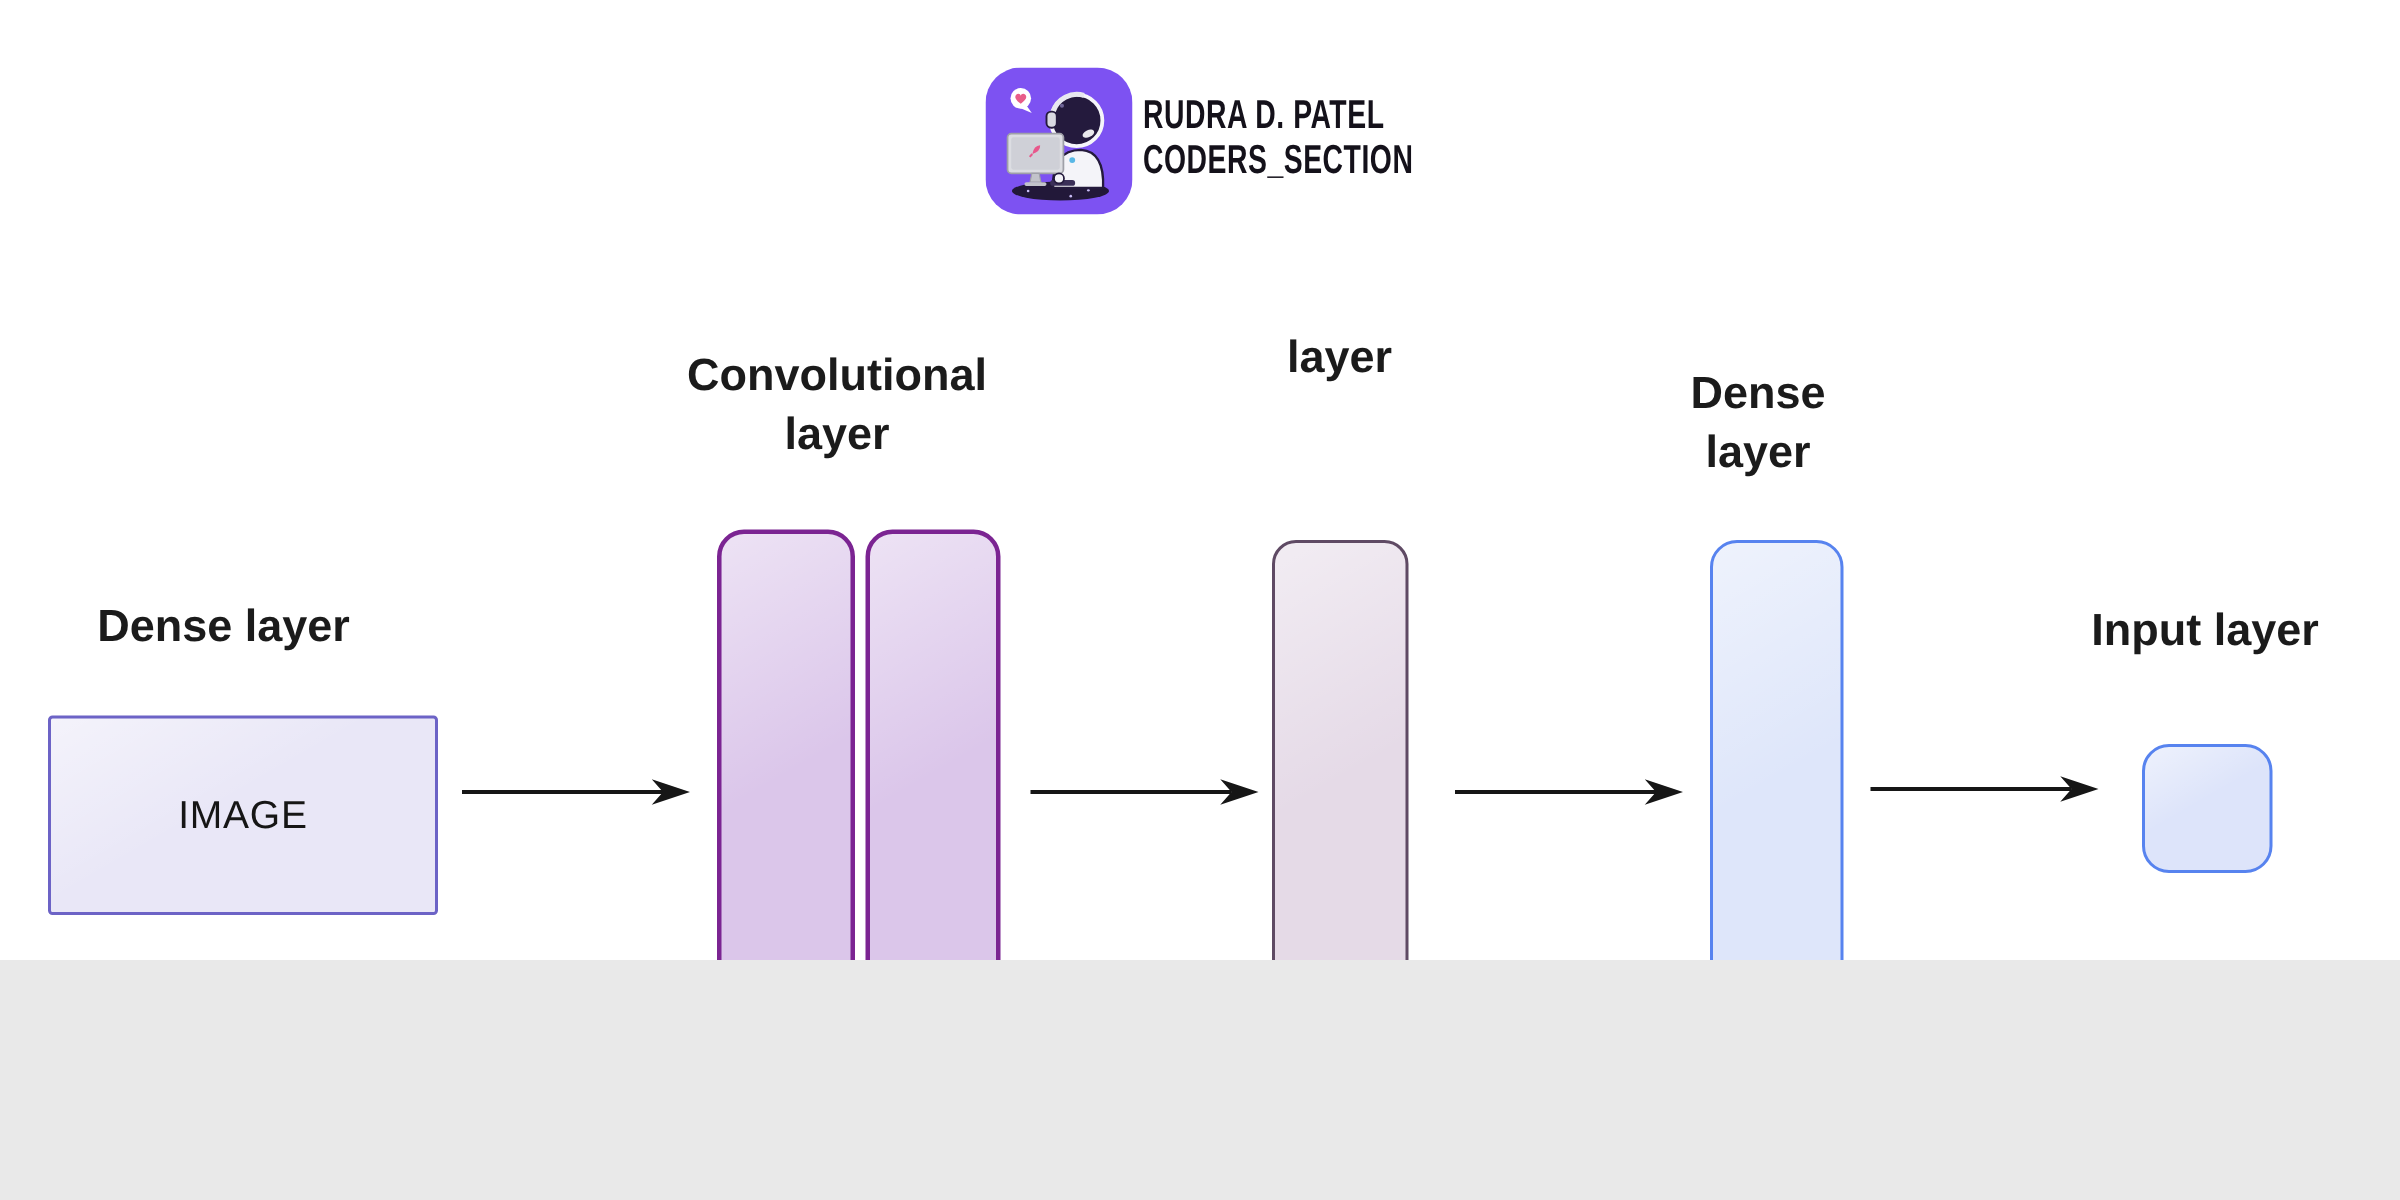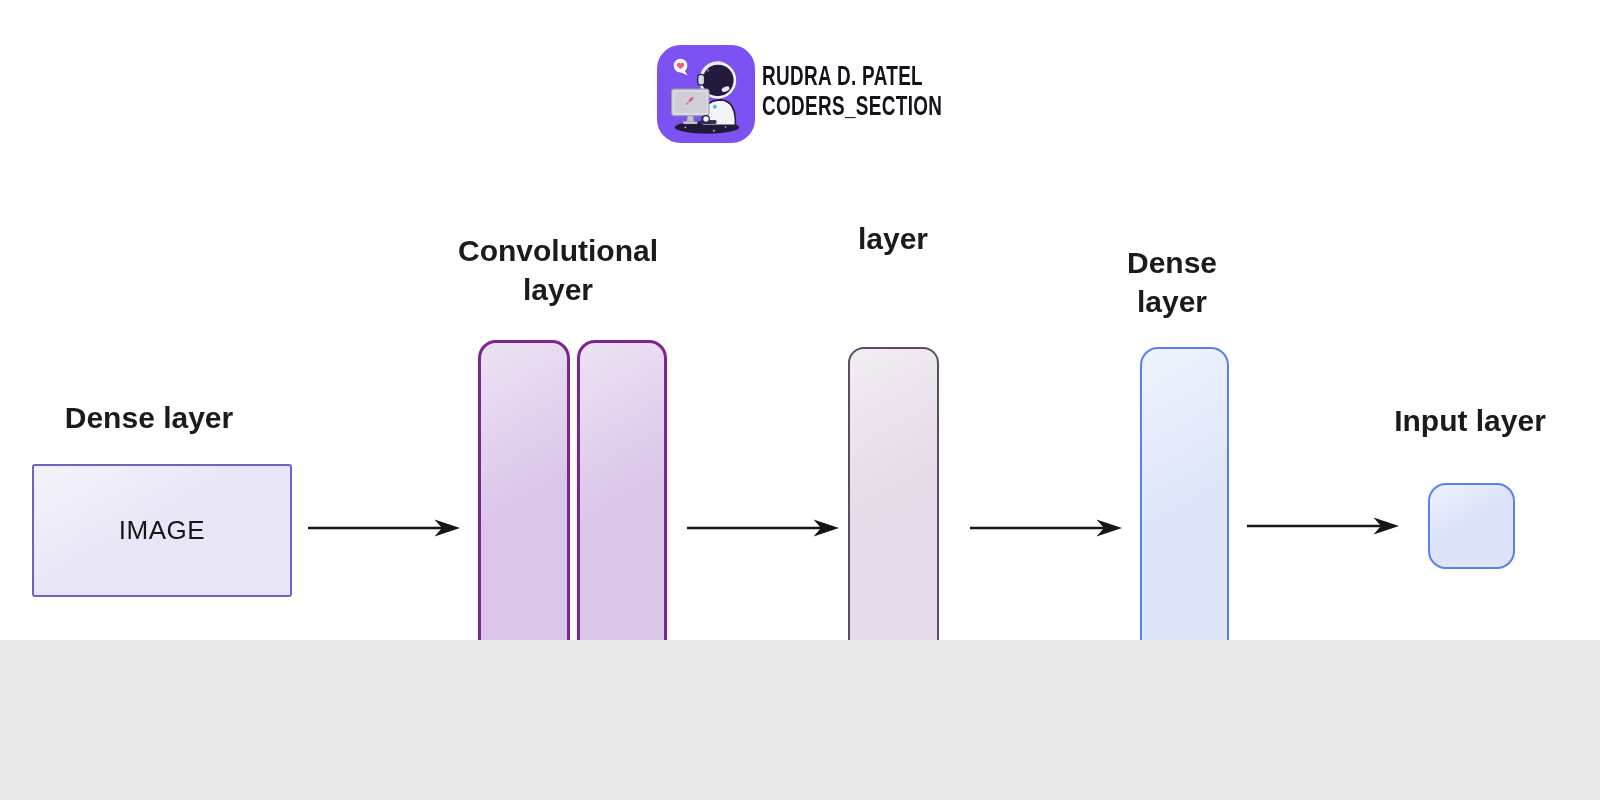--- a/index.html
+++ b/index.html
@@ -55,20 +55,21 @@
     color: #1b1b1b;
     white-space: nowrap;
   }
 
   
   .node {
     position: absolute;
     box-sizing: border-box;
     border-style: solid;
     background-image: linear-gradient(150deg, rgba(255,255,255,0.5) 0%, rgba(255,255,255,0) 45%);
+    margin-top: 13px;
   }
   #input-box {
     left: 32px; top: 464px; width: 260px; height: 133px;
     background-color: #e9e7f7;
     border: 2px solid #6c63c6;
     border-radius: 3px;
     display: flex; align-items: center; justify-content: center;
   }
   #input-box .image-text {
     font-size: 26px;

